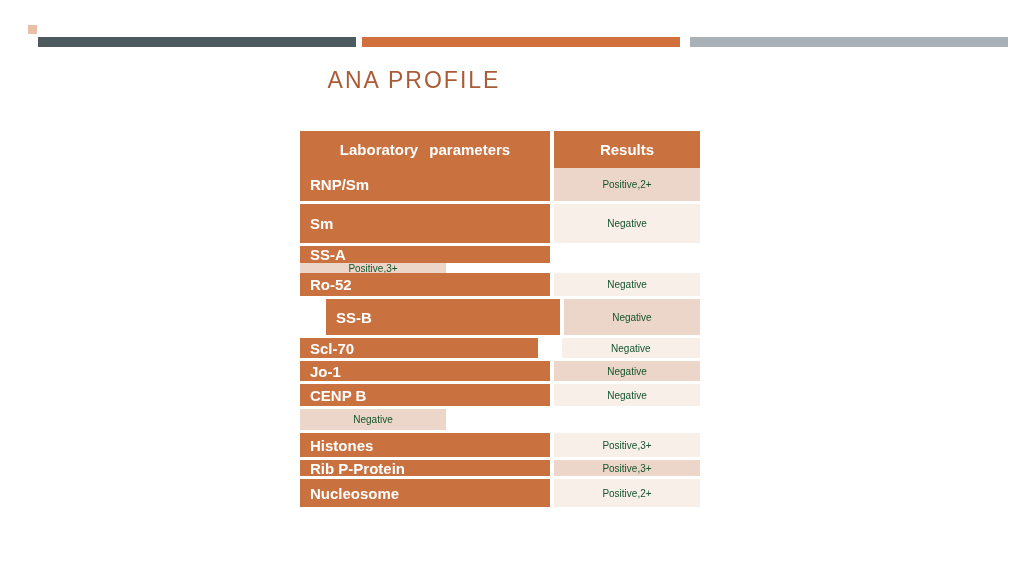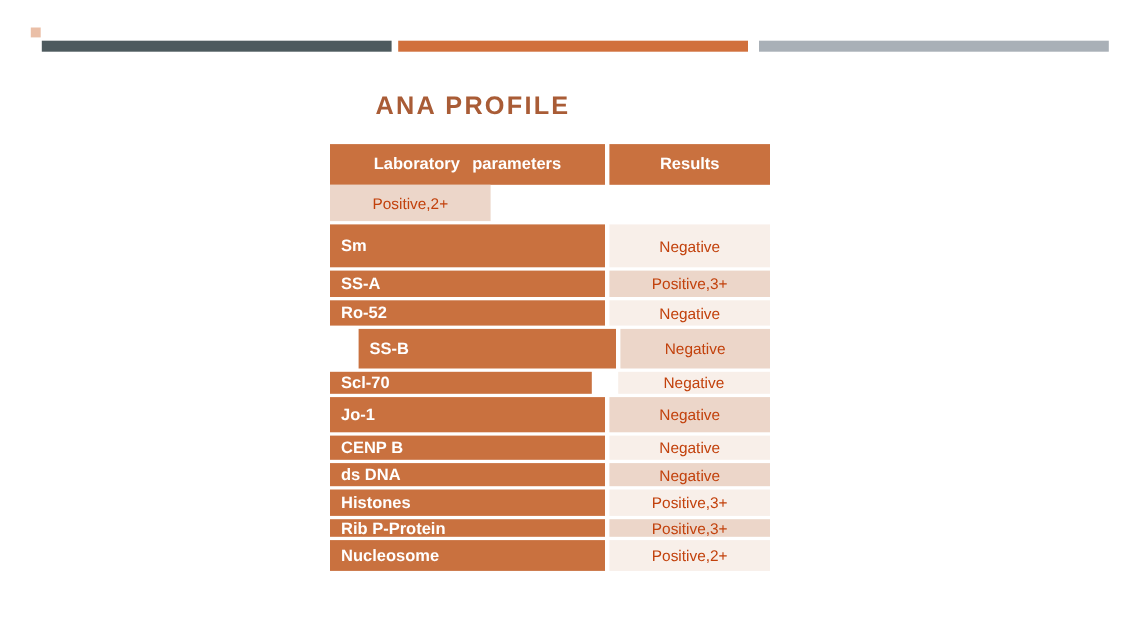--- a/index.html
+++ b/index.html
@@ -34,24 +34,24 @@
   .bar-dark   { left: 38px;  background: #4D5A5E; }
   .bar-orange { left: 362px; background: #D1703C; }
   .bar-gray   { left: 690px; background: #A9B0B7; }
 
   
   .title {
     position: absolute;
     top: 69px;
     left: 0;
     width: 828px;
-    margin: 16px;
+    margin: 0;
     text-align: center;
     font-size: 23px;
-    font-weight: 700;
+    font-weight: 400;
     letter-spacing: 2px;
     color: #A95C36;
     line-height: 23px;
   }
 
   
   .ana-table {
     position: absolute;
     left: 300px;
     top: 131px;
@@ -72,22 +72,22 @@
     width: 250px;
     background: #C9713F;
     color: #ffffff;
     font-weight: 700;
     font-size: 15px;
     padding-left: 10px;
   }
   .cell.result {
     width: 146px;
     justify-content: center;
-    font-size: 14px;
-    color: #c2410c;
+    font-size: 10px;
+    color: #14532d;
   }
   .header-row { height: 37px; }
   .header-row .cell {
     background: #C9713F;
     color: #ffffff;
     font-weight: 700;
     font-size: 15px;
     justify-content: center;
     padding-left: 0;
   }
@@ -107,52 +107,52 @@
 
   <h1 class="title">ANA PROFILE</h1>
 
   <div class="ana-table">
     <div class="row header-row">
       <div class="cell param">Laboratory parameters</div>
       <div class="cell result">Results</div>
     </div>
     <div id="rows">
         <div class="row" style="height: 33px;">
+    <div class="cell param">RNP/Sm</div>
     <div class="cell result band-dark">Positive,2+</div>
   </div>
         <div class="row" style="height: 39px;">
     <div class="cell param">Sm</div>
     <div class="cell result band-light">Negative</div>
   </div>
-        <div class="row" style="height: 24px;">
+        <div class="row" style="height: 24px; flex-direction: column;">
     <div class="cell param">SS-A</div>
     <div class="cell result band-dark">Positive,3+</div>
   </div>
         <div class="row" style="height: 23px;">
     <div class="cell param">Ro-52</div>
     <div class="cell result band-light">Negative</div>
   </div>
         <div class="row" style="height: 36px; margin-left: 26px;">
     <div class="cell param">SS-B</div>
     <div class="cell result band-dark">Negative</div>
   </div>
         <div class="row" style="height: 20px; gap: 24px;">
     <div class="cell param">Scl-70</div>
     <div class="cell result band-light">Negative</div>
   </div>
-        <div class="row" style="height: 32px;">
+        <div class="row" style="height: 20px;">
     <div class="cell param">Jo-1</div>
     <div class="cell result band-dark">Negative</div>
   </div>
         <div class="row" style="height: 22px;">
     <div class="cell param">CENP B</div>
     <div class="cell result band-light">Negative</div>
   </div>
         <div class="row" style="height: 21px;">
-    <div class="cell param">ds DNA</div>
     <div class="cell result band-dark">Negative</div>
   </div>
         <div class="row" style="height: 24px;">
     <div class="cell param">Histones</div>
     <div class="cell result band-light">Positive,3+</div>
   </div>
         <div class="row" style="height: 16px;">
     <div class="cell param">Rib P-Protein</div>
     <div class="cell result band-dark">Positive,3+</div>
   </div>

